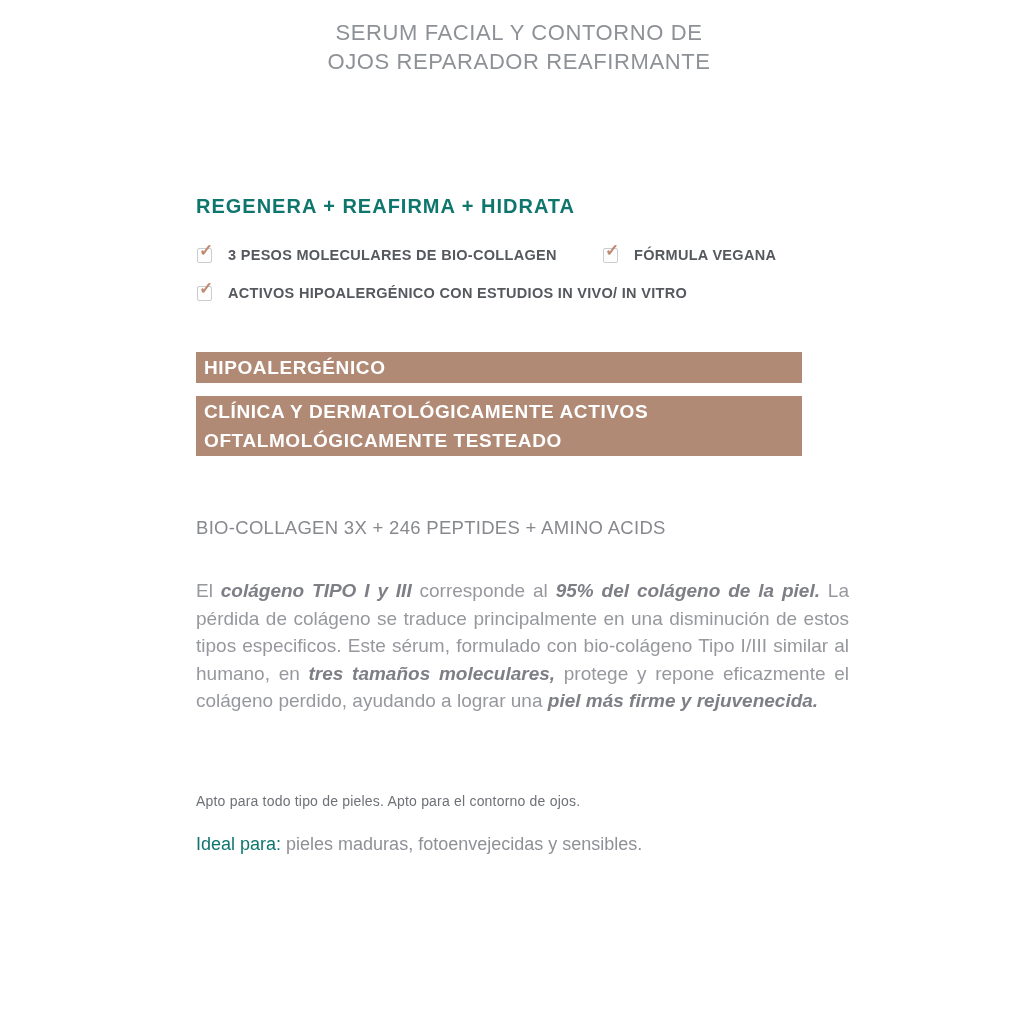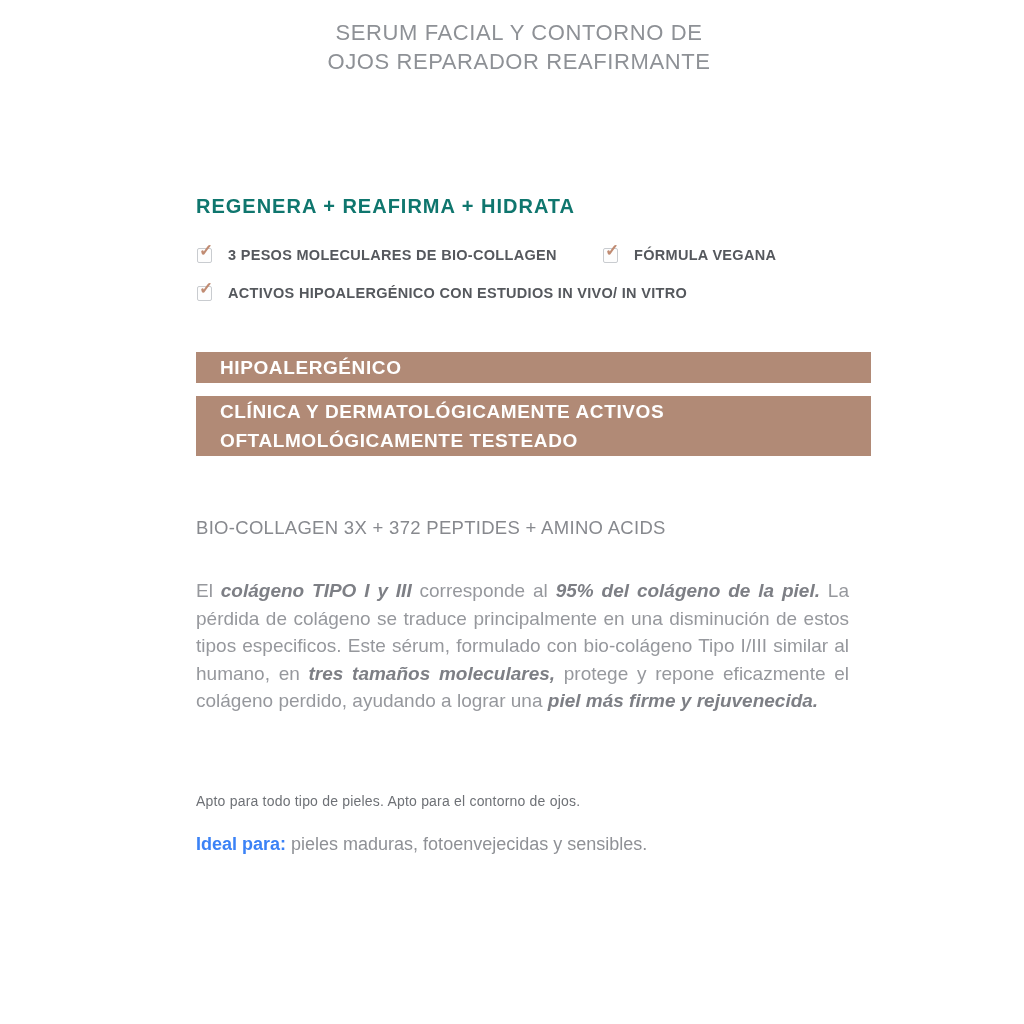--- a/index.html
+++ b/index.html
@@ -66,29 +66,29 @@
     color: #c08b72;
     font-size: 17px;
     font-weight: 700;
     line-height: 17px;
   }
 
   
   .banner {
     position: absolute;
     left: 196px;
-    width: 675px;
+    width: 606px;
     height: 31px;
     background: #b18a76;
     color: #ffffff;
     font-size: 19px;
     font-weight: 700;
     letter-spacing: 0.6px;
     line-height: 31px;
-    padding-left: 24px;
+    padding-left: 8px;
     white-space: nowrap;
   }
 
   
   .ingredients-line {
     position: absolute;
     top: 517px;
     left: 196px;
     color: #87898e;
     font-size: 18.5px;
@@ -125,22 +125,22 @@
     font-weight: 400;
   }
   .ideal-line {
     position: absolute;
     top: 834px;
     left: 196px;
     font-size: 18px;
     color: #8f9196;
   }
   .ideal-line .ideal-label {
-    font-weight: 700;
-    color: #3b82f6;
+    font-weight: 400;
+    color: #0f766e;
   }
 </style>
 </head>
 <body>
 
 <div class="page">
 
   <div class="title-block">
     <div>SERUM FACIAL Y CONTORNO DE</div>
     <div>OJOS REPARADOR REAFIRMANTE</div>
@@ -166,21 +166,21 @@
     <span class="checkbox">
         <span class="tick">✓</span>
       </span>
     <span>ACTIVOS HIPOALERGÉNICO CON ESTUDIOS IN VIVO/ IN VITRO</span>
   </div>
 
   <div class="banner" style="top: 352px;">HIPOALERGÉNICO</div>
   <div class="banner" style="top: 396px;">CLÍNICA Y DERMATOLÓGICAMENTE ACTIVOS</div>
   <div class="banner" style="top: 425px;">OFTALMOLÓGICAMENTE TESTEADO</div>
 
-  <div class="ingredients-line">BIO-COLLAGEN 3X + 372 PEPTIDES + AMINO ACIDS</div>
+  <div class="ingredients-line">BIO-COLLAGEN 3X + 246 PEPTIDES + AMINO ACIDS</div>
 
   <div class="description"><span>El </span><span class="em">colágeno TIPO I y III</span><span> corresponde al </span><span class="em">95% del colágeno de la piel.</span><span> La pérdida de colágeno se traduce principalmente en una disminución de estos tipos especificos. Este sérum, formulado con bio-colágeno Tipo I/III similar al humano, en </span><span class="em">tres tamaños moleculares,</span><span> protege y repone eficazmente el colágeno perdido, ayudando a lograr una </span><span class="em">piel más firme y rejuvenecida.</span></div>
 
   <div class="apto-line">Apto para todo tipo de pieles. Apto para el contorno de ojos.</div>
 
   <div class="ideal-line">
     <span class="ideal-label">Ideal para:</span><span> pieles maduras, fotoenvejecidas y sensibles.</span>
   </div>
 
 </div>

